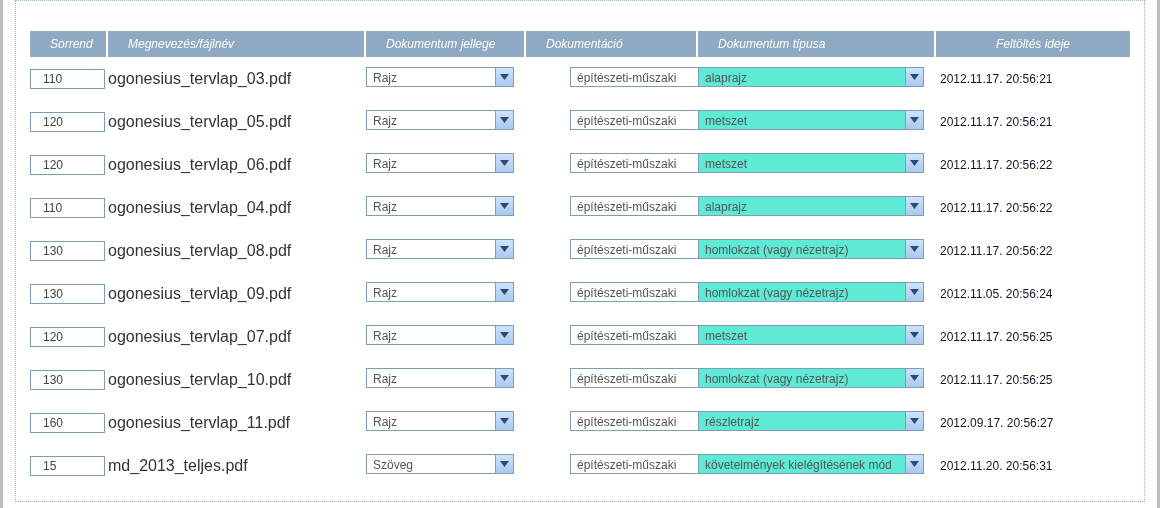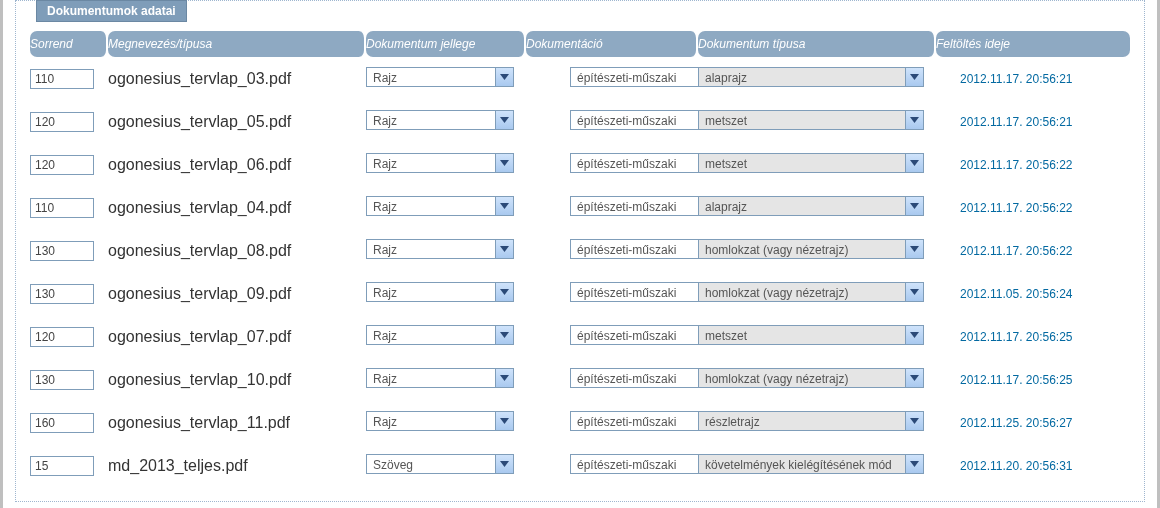--- a/index.html
+++ b/index.html
@@ -51,39 +51,38 @@
   col.c-doku    { width: 172px; }
   col.c-type    { width: 238px; }
   col.c-upload  { width: auto; }
 
   thead th {
     background: #8ea9c2;
     color: #ffffff;
     font-style: italic;
     font-weight: normal;
     text-align: left;
-    padding: 6px 0;
+    padding: 6px 20px;
     border-right: 2px solid #ffffff;
     font-size: 12px;
-    border-radius: 7px;
-  }
-  thead th:last-child { border-right: none; }
+  }
+  thead th:last-child { border-right: none; text-align: center; }
 
   tbody tr td {
     padding: 10px 6px 10px 0;
     vertical-align: middle;
   }
 
   input.order {
-    width: 64px;
+    width: 75px;
     box-sizing: border-box;
     border: 1px solid #7f9db9;
     background: #ffffff;
     font-size: 12px;
-    padding: 2px 4px;
+    padding: 2px 12px;
     color: #444;
   }
 
   .filename {
     font-size: 16px;
     color: #333;
   }
 
   .sel-wrap {
     position: relative;
@@ -100,63 +99,61 @@
     font-size: 12px;
     padding: 2px 22px 2px 6px;
     height: 20px;
     line-height: 16px;
     color: #555;
     white-space: nowrap;
     overflow: hidden;
     text-overflow: clip;
   }
   .sel.yellow {
-    background: #e5e5e5;
+    background: #5eead4;
   }
   .sel-btn {
     position: absolute;
     top: 1px;
     right: 1px;
     width: 17px;
     height: 18px;
     background: linear-gradient(#cfe3fb, #a9c9ef);
     border-left: 1px solid #7f9db9;
     display: flex;
     align-items: center;
     justify-content: center;
   }
   .sel-btn svg { display:block; }
 
   .timestamp {
     font-size: 12px;
-    color: #0369a1;
+    color: #0f172a;
     padding-left: 4px;
-    margin-left: 20px;
   }
 </style>
 </head>
 <body>
 
 <div class="outer">
   <div class="panel">
-    <div class="panel-title">Dokumentumok adatai</div>
 
     <table class="grid">
       <colgroup>
         <col class="c-order">
           <col class="c-file">
           <col class="c-jelleg">
           <col class="c-doku">
           <col class="c-type">
           <col class="c-upload">
       </colgroup>
       <thead>
         <tr>
           <th>Sorrend</th>
-          <th>Megnevezés/típusa</th>
+          <th>Megnevezés/fájlnév</th>
           <th>Dokumentum jellege</th>
           <th>Dokumentáció</th>
           <th>Dokumentum típusa</th>
           <th>Feltöltés ideje</th>
         </tr>
       </thead>
       <tbody id="rows-body">
   <tr>
     <td>
       <input class="order" type="text" value="110" style="">
@@ -524,21 +521,21 @@
       <div class="sel-wrap xwide">
         <div class="sel yellow">részletrajz</div>
         <div class="sel-btn">
           <svg width="9" height="6" viewBox="0 0 9 6">
                     <path d="M0 0 L9 0 L4.5 6 Z" fill="#2b4a78"></path>
                   </svg>
         </div>
       </div>
     </td>
     <td>
-      <span class="timestamp">2012.11.25. 20:56:27</span>
+      <span class="timestamp">2012.09.17. 20:56:27</span>
     </td>
   </tr>
 
   <tr>
     <td>
       <input class="order" type="text" value="15" style="">
     </td>
     <td>
       <span class="filename">md_2013_teljes.pdf</span>
     </td>

